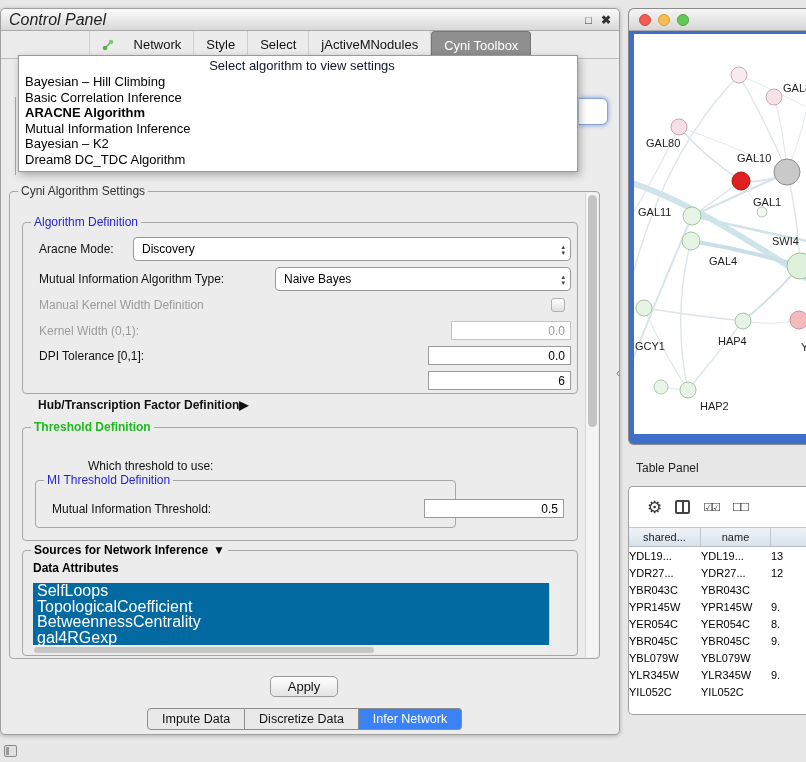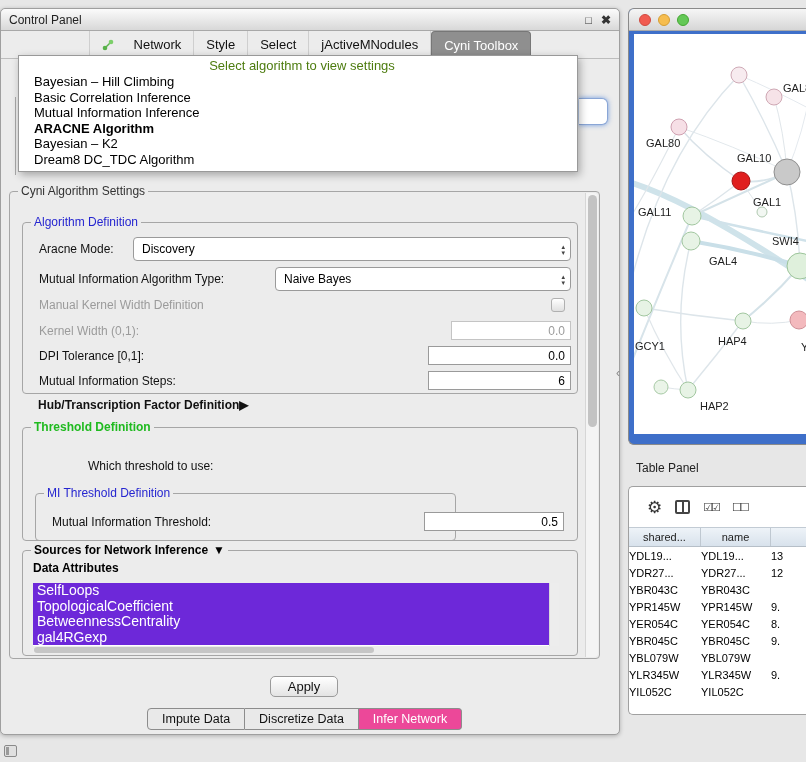--- a/index.html
+++ b/index.html
@@ -4,61 +4,61 @@
 <style>
   * { margin:0; padding:0; box-sizing:border-box; }
   body { font-family:"Liberation Sans", sans-serif; background:#e7e7e7; }
   .stage { position:relative; width:806px; height:762px; background:#e7e7e7; overflow:hidden; }
 
   
   .cp { position:absolute; left:0; top:8px; width:620px; height:727px; background:#ececec;
         border:1px solid #9f9f9f; border-radius:5px; box-shadow:0 1px 4px rgba(0,0,0,.25); }
   .cp-titlebar { height:22px; background:linear-gradient(#fbfbfb,#d8d8d8); border-bottom:1px solid #a8a8a8;
                  border-radius:5px 5px 0 0; display:flex; align-items:center; padding:0 8px; }
-  .cp-title { font-size:12px; color:#222; }
+  .cp-title { font-size:16px; color:#222;font-style:italic; }
   .cp-controls { margin-left:auto; display:flex; gap:9px; font-size:11px; color:#333; align-items:center; }
   .close-x { font-weight:bold; font-size:12px; }
 
   .cp-tabs { position:absolute; left:0; top:22px; width:100%; height:28px; display:flex;
              justify-content:center; align-items:stretch; border-bottom:1px solid #bdbdbd; }
   .cp-tab { font-size:13px; color:#111; padding:0 12px; display:flex; align-items:center; gap:5px;
             border-right:1px solid #cfcfcf; }
   .cp-tab:first-child { border-left:1px solid #cfcfcf;gap:20px; }
   .cp-tab.selected { background:#8f8f8f; color:#fff; border:1px solid #777; border-bottom:none; border-radius:4px 4px 0 0; }
 
   
   .frag-left { position:absolute; left:14px; top:88px; width:4px; height:78px; border-left:1px solid #a8a8a8; }
   .frag-button { position:absolute; left:578px; top:89px; width:29px; height:27px; background:#fff;
                  border:1px solid #8aa6d6; border-left:none; border-radius:0 6px 6px 0;
                  box-shadow:0 0 5px rgba(90,140,220,.85); }
 
   
   .dd { position:absolute; left:18px; top:55px; width:560px; height:117px; background:#fff;
         border:1px solid #999; box-shadow:2px 3px 8px rgba(0,0,0,.3); z-index:30; padding-top:2px; }
-  .dd-placeholder { text-align:center; color:#4d7c0f; font-size:13px; height:16px; line-height:16px;margin-left:8px; }
-  .dd-item { font-size:13px; color:#000; height:15.5px; line-height:15.5px; padding-left:15px; white-space:nowrap; }
+  .dd-placeholder { text-align:center; color:#0f172a; font-size:13px; height:16px; line-height:16px;margin-left:8px; }
+  .dd-item { font-size:13px; color:#000; height:15.5px; line-height:15.5px; padding-left:6px; white-space:nowrap; }
   .dd-item.sel { font-weight:bold; }
 
   
   .groupbox { position:absolute; border:1px solid #a6a6a6; border-radius:4px; }
   .gb-title { position:absolute; top:-8px; left:8px; background:#ececec; padding:0 3px; font-size:12px;
               white-space:nowrap; display:flex; align-items:center; gap:5px; }
   .t-dark { color:#333; }
   .t-blue { color:#2525d0; font-weight:normal; }
   .t-green { color:#1fba1f; font-weight:bold; }
   .t-black { color:#000; font-weight:bold; }
 
   .settings-gb { left:8px; top:182px; width:591px; height:468px; }
   .vscroll { position:absolute; right:1px; top:1px; bottom:1px; width:13px; background:#f4f4f4;
              border-left:1px solid #d6d6d6; border-radius:0 4px 4px 0; }
   .vthumb { position:absolute; left:2px; top:2px; width:9px; height:232px; background:#c3c3c3; border-radius:5px; }
 
   .algdef-gb { left:12px; top:30px; width:556px; height:172px; }
   .thresh-gb { left:12px; top:235px; width:556px; height:114px; }
-  .mi-gb     { left:12px; top:65px;  width:421px; height:48px; }
+  .mi-gb     { left:12px; top:52px;  width:421px; height:48px; }
   .sources-gb{ left:12px; top:358px; width:556px; height:106px; }
 
   .flabel { position:absolute; height:24px; display:flex; align-items:center; font-size:12px;
             font-weight:normal; color:#111; white-space:nowrap; }
   .flabel.dis { color:#9b9b9b; }
 
   .combo { position:absolute; height:24px; background:#fff; border:1px solid #9a9a9a; border-radius:4px;
            font-size:12px; display:flex; align-items:center; padding-left:8px; color:#000; }
   .combo::after { content:"\25B4\A\25BE"; white-space:pre; position:absolute; right:5px; top:50%;
                   transform:translateY(-50%); font-size:7px; line-height:5.5px; color:#444; text-align:center; }
@@ -69,35 +69,35 @@
   .tfield { position:absolute; background:#fff; border:1px solid #9a9a9a; font-size:12px;
             display:flex; align-items:center; justify-content:flex-end; padding:0 5px; color:#000; }
   .tfield.dis { border-color:#c4c4c4; color:#9b9b9b; }
 
   .hubrow { position:absolute; left:28px; top:204px; height:16px; display:flex; align-items:flex-end; 
             font-size:12px; font-weight:bold; color:#111; }
   .expander { font-size:12px; color:#111; }
 
   .attr-label { position:absolute; left:10px; top:10px; font-size:12px; font-weight:bold; color:#000; }
   .attr-list { position:absolute; left:10px; top:32px; width:516px; height:63px; background:#fff; overflow:hidden; }
-  .attr-item { height:15.5px; line-height:15.5px; font-size:14px; color:#fff; background:#6d28d9; padding-left:4px; }
+  .attr-item { height:15.5px; line-height:15.5px; font-size:16px; color:#fff; background:#0369a1; padding-left:4px; }
   .attr-vscroll { position:absolute; left:526px; top:32px; width:10px; height:63px; background:#ededed; border-left:1px solid #d8d8d8; }
   .attr-hscroll { position:absolute; left:10px; top:95px; width:516px; height:8px; background:#ededed; }
   .hthumb { position:absolute; left:1px; top:1px; height:6px; width:340px; background:#c6c6c6; border-radius:3px; }
 
   .apply { position:absolute; left:269px; top:667px; width:68px; height:21px; border:1px solid #9a9a9a;
            border-radius:5px; background:linear-gradient(#fff,#e3e3e3); font-size:13px; color:#111;
            display:flex; align-items:center; justify-content:center; font-family:inherit; }
 
   .btabs { position:absolute; left:146px; top:699px; height:22px; display:flex; }
   .btab { font-size:12.5px; padding:0 14px; display:flex; align-items:center; border:1px solid #8c8c8c;
           border-left:none; background:#e9e9e9; color:#111; }
   .btab:first-child { border-left:1px solid #8c8c8c; border-radius:4px 0 0 4px; }
   .btab:last-child { border-radius:0 4px 4px 0; }
-  .btab.selected { background:#ec4899; color:#fff; }
+  .btab.selected { background:#3b82f6; color:#fff; }
 
   
   .nw { position:absolute; left:628px; top:8px; width:178px; height:437px; background:#3e6fc9;
         border:1px solid #8a8a8a; border-right:none; border-radius:6px 0 0 6px; overflow:hidden; }
   .nw-titlebar { height:22px; background:linear-gradient(#f6f6f6,#d6d6d6); border-bottom:1px solid #aaa;
                  display:flex; align-items:center; gap:7px; padding-left:10px; }
   .light { width:12px; height:12px; border-radius:50%; }
   .light.red    { background:#f15b51; border:1px solid #cf4a40; }
   .light.yellow { background:#f6bd4f; border:1px solid #d59d34; }
   .light.green  { background:#64c856; border:1px solid #45a733; }
@@ -192,21 +192,20 @@
 
         <span class="flabel dis" style="left:16px; top:70px;">Manual Kernel Width Definition</span>
         <span class="checkbox" style="left:528px; top:75px;"></span>
 
         <span class="flabel dis" style="left:16px; top:96px;">Kernel Width (0,1):</span>
         <span class="tfield dis" style="left:428px; top:98px; width:120px; height:19px;">0.0</span>
 
         <span class="flabel" style="left:16px; top:121px;">DPI Tolerance [0,1]:</span>
         <span class="tfield" style="left:405px; top:123px; width:143px; height:19px;">0.0</span>
 
-        <span class="flabel" style="left:16px; top:146px;">Mutual Information Steps:</span>
         <span class="tfield" style="left:405px; top:148px; width:143px; height:19px;">6</span>
       </div>
 
       <div class="hubrow">
         <span>Hub/Transcription Factor Definition</span>
         <span class="expander">▶</span>
       </div>
 
       <div class="groupbox thresh-gb">
         <span class="gb-title t-green">Threshold Definition</span>
@@ -246,22 +245,22 @@
       <span class="btab">Discretize Data</span>
       <span class="btab selected">Infer Network</span>
     </div>
   </section>
 
   <div class="dd">
     <div class="dd-placeholder">Select algorithm to view settings</div>
     <div>
         <div class="dd-item">Bayesian – Hill Climbing</div>
         <div class="dd-item">Basic Correlation Inference</div>
+        <div class="dd-item sel">ARACNE Algorithm</div>
         <div class="dd-item">Mutual Information Inference</div>
-        <div class="dd-item sel">ARACNE Algorithm</div>
         <div class="dd-item">Bayesian – K2</div>
         <div class="dd-item">Dream8 DC_TDC Algorithm</div>
       </div>
   </div>
 
   <section class="nw">
     <div class="nw-titlebar">
       <span class="light red"></span>
       <span class="light yellow"></span>
       <span class="light green"></span>

